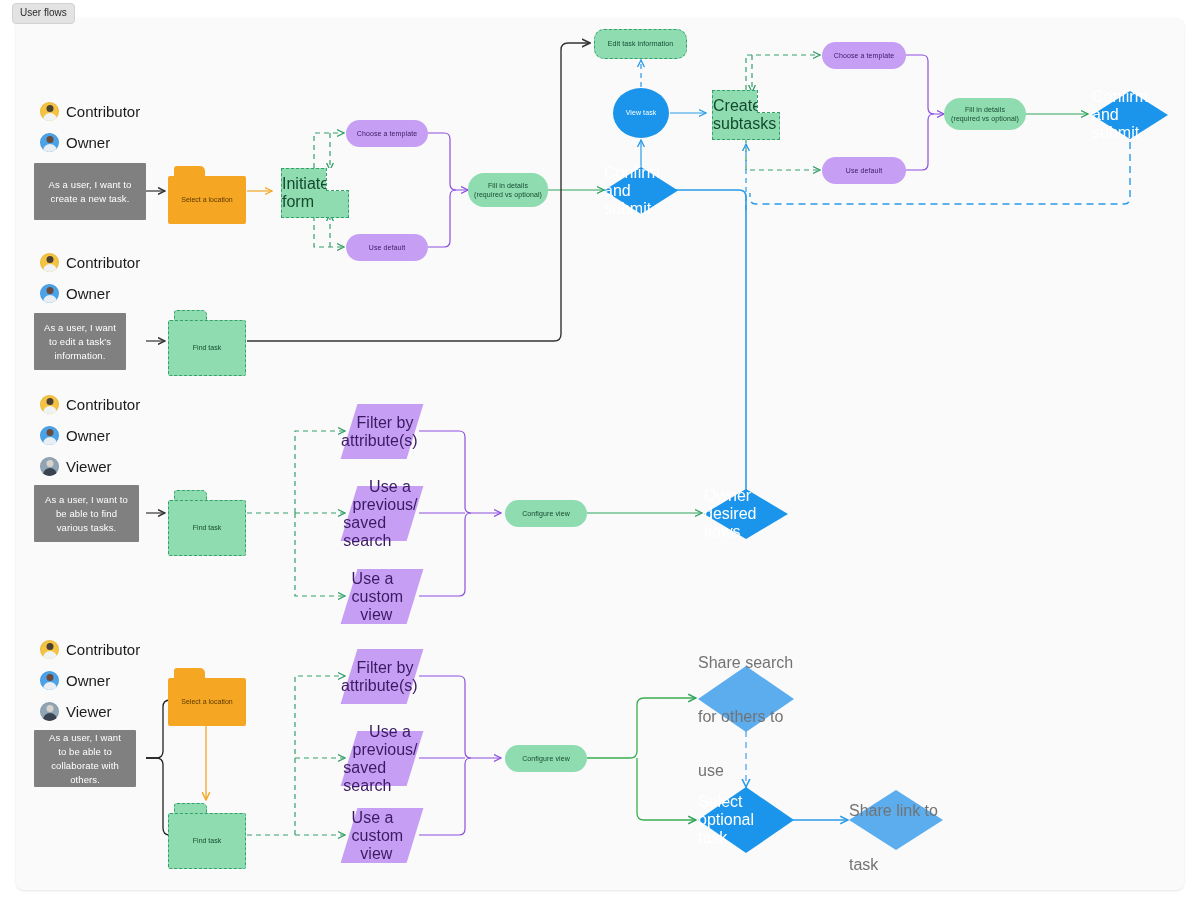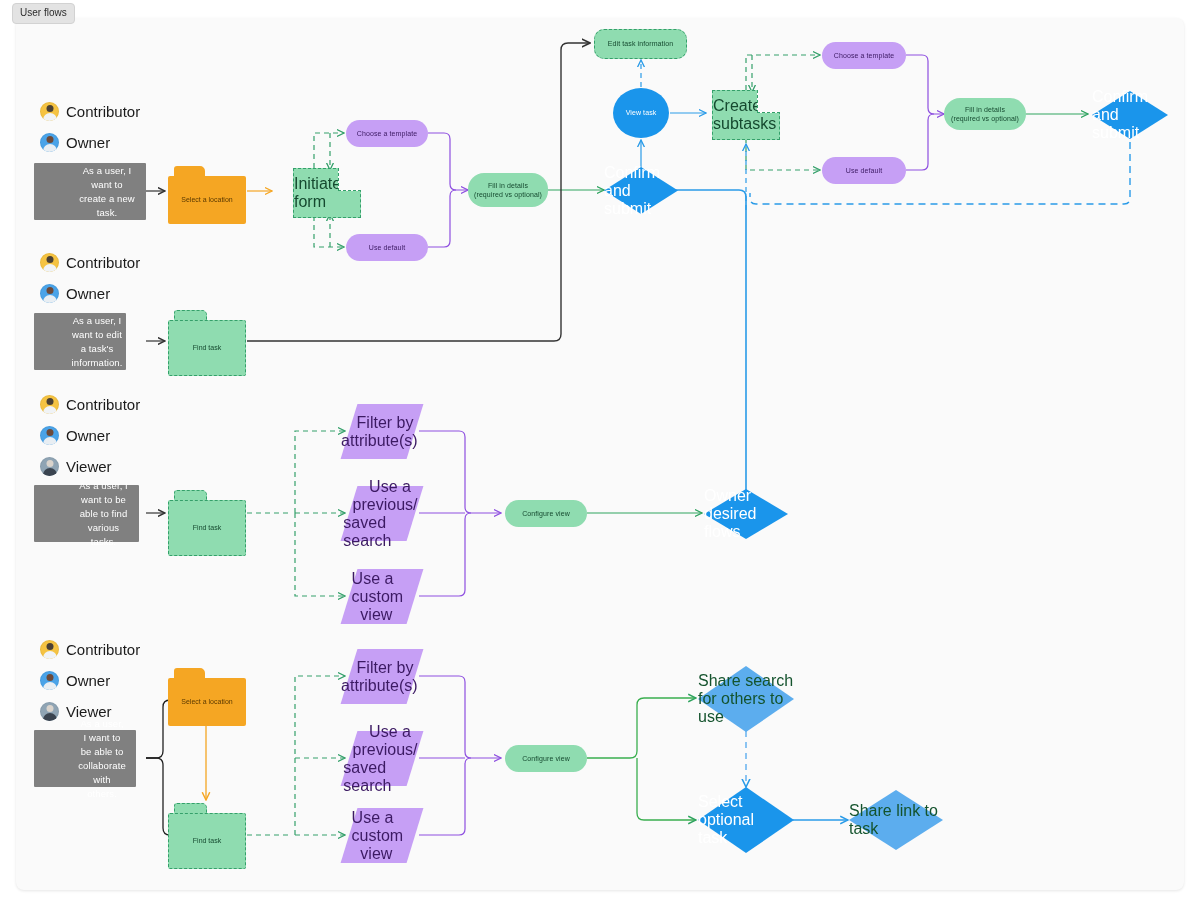--- a/index.html
+++ b/index.html
@@ -10,21 +10,21 @@
        border:1px solid #d2d2d2;z-index:40;white-space:nowrap;}
   #canvas{position:absolute;left:16px;top:18px;width:1168px;height:872px;
           background:#fafafa;border-radius:8px;box-shadow:0 1px 3px rgba(0,0,0,.10);}
   #svglayer{position:absolute;left:0;top:0;width:1200px;height:908px;pointer-events:none;z-index:5;}
   .node{position:absolute;z-index:10;display:flex;align-items:center;justify-content:center;
         text-align:center;box-sizing:border-box;}
   .node .lbl{font-size:7px;line-height:9.5px;letter-spacing:.1px;pointer-events:none;}
 
   
   .story{background:#808080;color:#ffffff;padding:8px 10px;border-radius:1px;}
-  .story .lbl{font-size:9.5px;line-height:14px;color:#fff;margin-left:34px;}
+  .story .lbl{font-size:9.5px;line-height:14px;color:#fff;}
 
   
   .persona{position:absolute;z-index:12;display:flex;align-items:center;gap:7px;}
   .persona .pname{font-size:15px;color:#1b1b1b;line-height:17px;}
   .avatar{width:19px;height:19px;border-radius:50%;position:relative;overflow:hidden;flex:0 0 auto;
           box-shadow:0 0 0 1px rgba(0,0,0,.05) inset;}
   .av-contributor{background:#f5c342;}
   .av-owner{background:#4aa3e8;}
   .av-viewer{background:#8fa4b4;}
   .avatar .head{position:absolute;left:50%;top:3px;transform:translateX(-50%);
@@ -70,21 +70,21 @@
   .para{position:absolute;z-index:10;background:#c69ff5;
         transform:skewX(-17deg);display:flex;align-items:center;justify-content:center;}
   .para .lbl{transform:skewX(17deg);color:#3c1a63;}
 
   
   .diamond{position:absolute;z-index:10;display:flex;align-items:flex-start;justify-content:center;}
   .diamond .dshape{position:absolute;left:0;top:0;width:100%;height:100%;}
   .diamond .lbl{position:relative;z-index:2;color:#ffffff;}
   .d-blue .dshape{background:#1a95eb;clip-path:polygon(50% 0,100% 50%,50% 100%,0 50%);}
   .d-lblue .dshape{background:#5cadee;clip-path:polygon(50% 0,100% 50%,50% 100%,0 50%);}
-  .d-lblue .lbl{color:#14532d;}
+  .d-lblue .lbl{color:#737373;margin-top:36px;}
 </style>
 </head>
 <body>
 
 <div id="page">
 
   <div id="tab">User flows</div>
   <div id="canvas"></div>
 
   <svg id="svglayer">
@@ -200,21 +200,21 @@
     <span class="lbl">As a user, I want to create a new task.</span>
   </div>
 
   <div class="folder f-orange" style="left:168px;top:166px;width:78px;height:58px;">
     <span class="tab"></span>
     <span class="bodyf">
         <span class="lbl">Select a location</span>
       </span>
   </div>
 
-  <div class="doc" style="left:281px;top:168px;width:66px;height:48px;margin-left:12px;">
+  <div class="doc" style="left:281px;top:168px;width:66px;height:48px;">
     <span class="fold"></span>
     <span class="lbl">Initiate form</span>
   </div>
 
   <div class="node pill p-purple" style="left:346px;top:120px;width:82px;height:27px;">
     <span class="lbl">Choose a template</span>
   </div>
   <div class="node pill p-purple" style="left:346px;top:234px;width:82px;height:27px;">
     <span class="lbl">Use default</span>
   </div>

